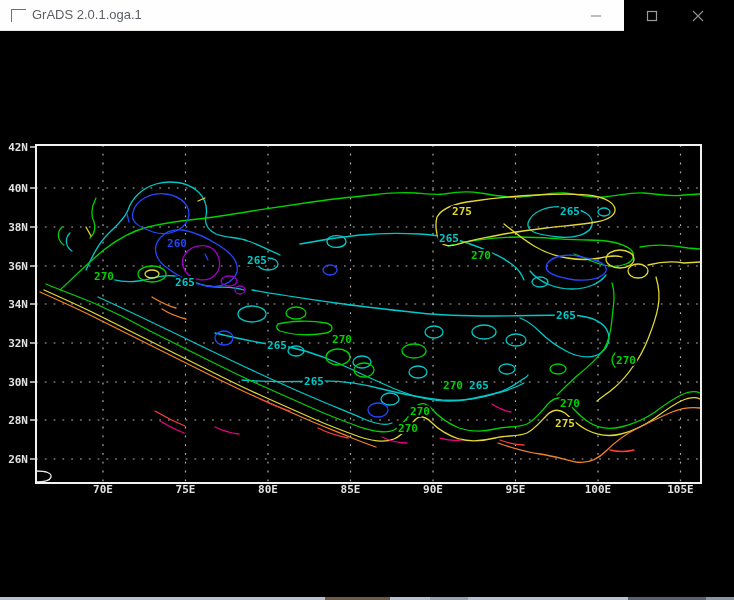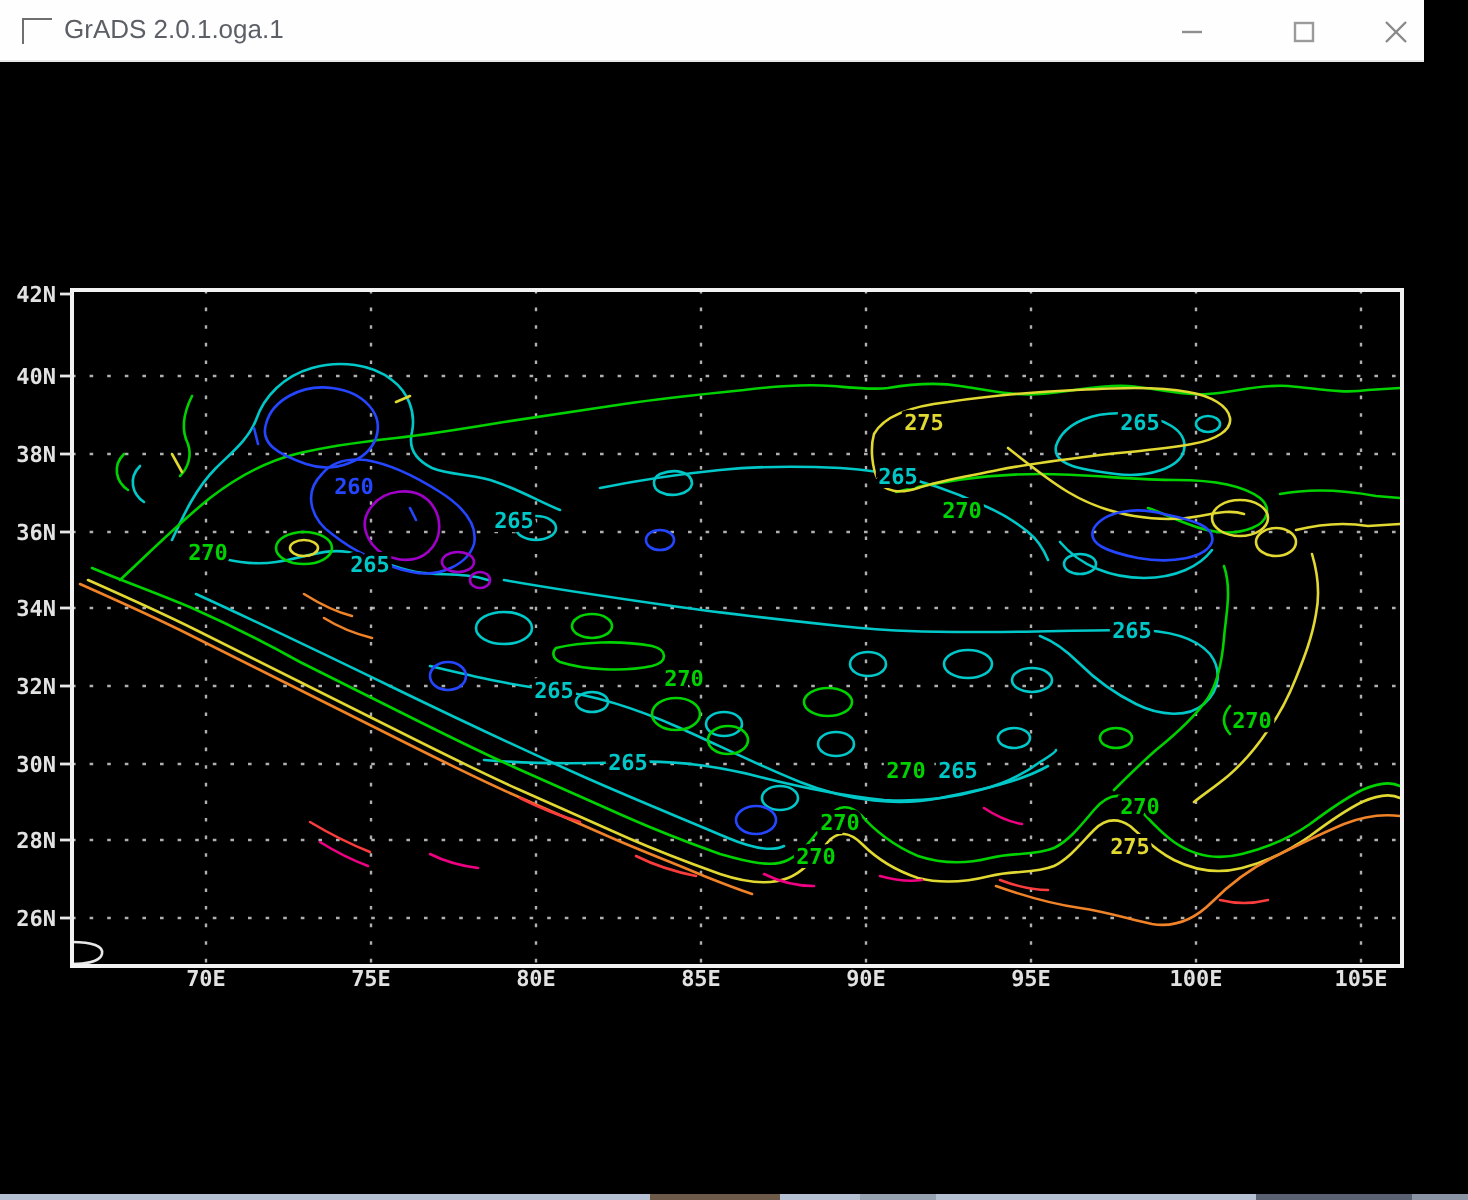--- a/index.html
+++ b/index.html
@@ -1,19 +1,19 @@
 <!DOCTYPE html>
 <html><head>
 <meta charset="utf-8">
 <style>
   html,body{margin:0;padding:0;background:#000;}
   body{width:734px;height:600px;overflow:hidden;position:relative;
        font-family:"Liberation Sans",sans-serif;}
   
-  .titlebar{position:absolute;left:0;top:0;width:712px;height:31px;background:#fefefe;
+  .titlebar{position:absolute;left:0;top:0;width:624px;height:31px;background:#fefefe;
             border-bottom:1px solid #e8e8e8;box-sizing:border-box;}
   .app-icon{position:absolute;left:11px;top:9px;width:14px;height:12px;
             border-left:1px solid #6f6f6f;border-top:1px solid #6f6f6f;}
   .win-title{position:absolute;left:32px;top:7px;font-size:13px;color:#5c6066;white-space:nowrap;}
   .winbtn{position:absolute;top:0;width:45px;height:31px;display:flex;align-items:center;
           justify-content:center;cursor:default;}
   .winbtn svg{display:block;}
   #btn-min{left:573px;}  #btn-max{left:629px;}  #btn-close{left:675px;}
   
   .app-area{position:absolute;left:0;top:31px;width:734px;height:569px;background:#000;}

